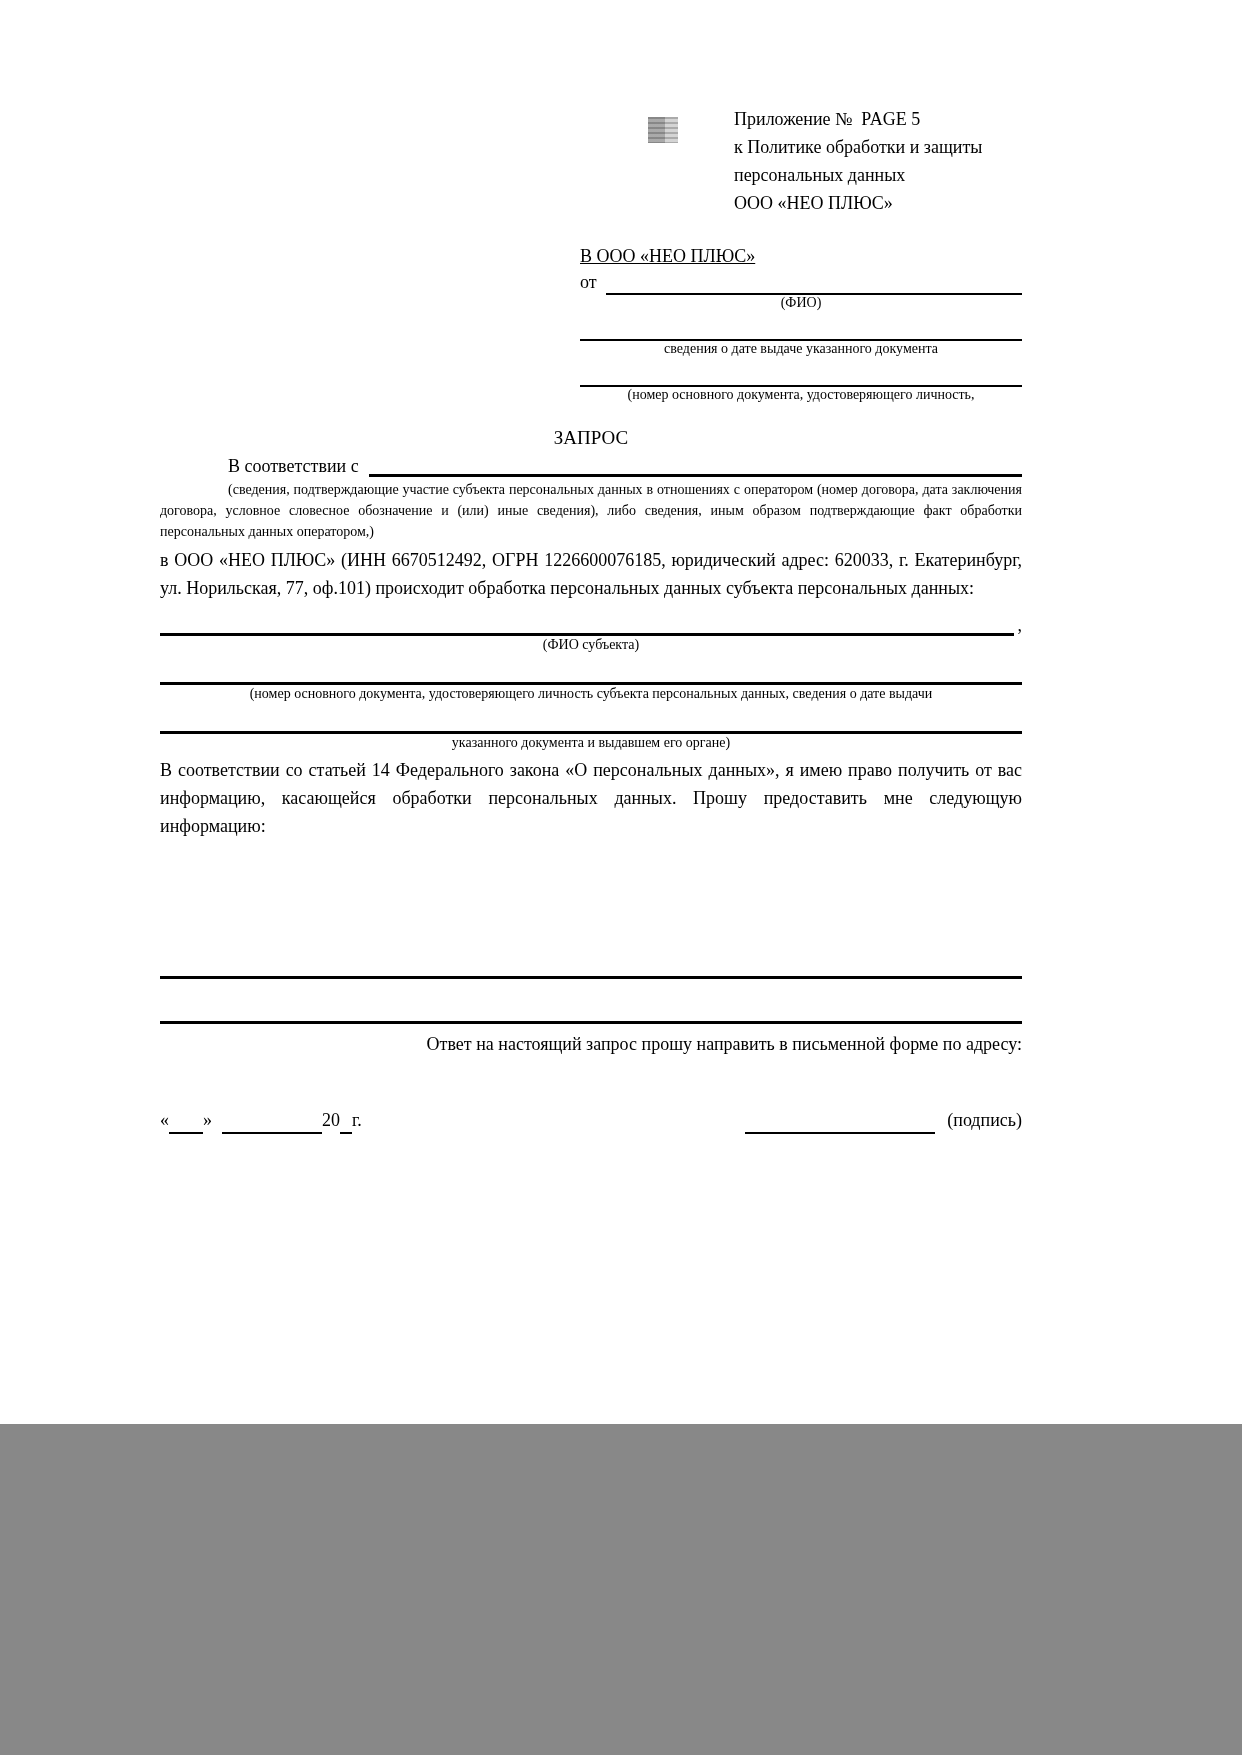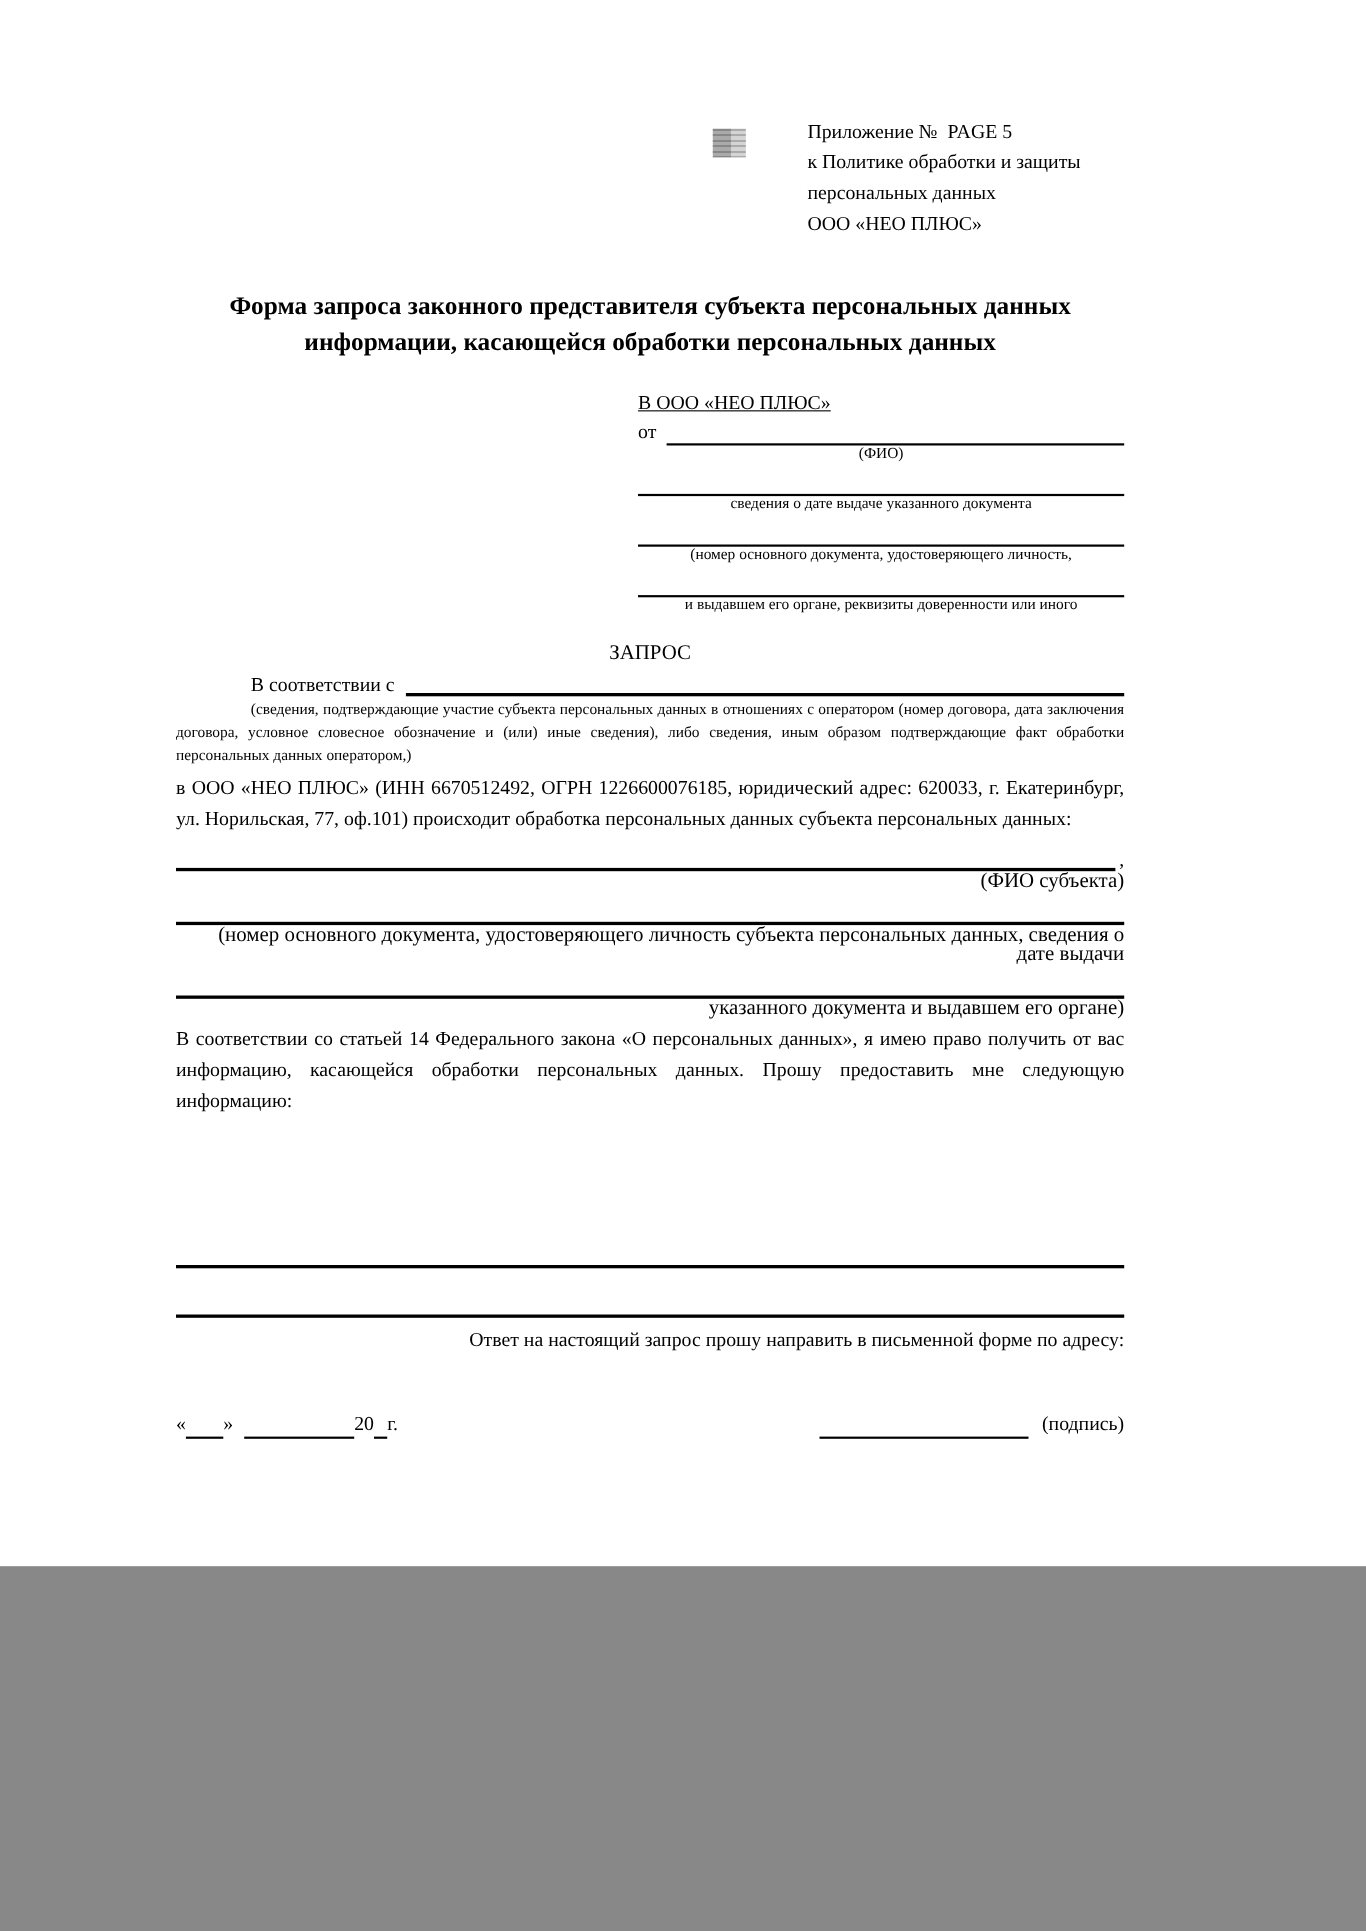--- a/index.html
+++ b/index.html
@@ -40,21 +40,21 @@
   .zapros{margin-top:22px;text-align:center;font-size:19px;line-height:26px;}
   .intro{display:flex;align-items:flex-end;margin-top:0;height:26px;font-size:18px;}
   .intro .lead{padding-left:68px;white-space:nowrap;}
   .intro .blank-flex{border-bottom:3px solid #000;height:24px;margin-left:10px;}
   .fineprint{margin-top:2px;font-size:14px;line-height:21px;text-align:justify;text-indent:68px;}
   .para{margin-top:4px;font-size:18px;line-height:28px;text-align:justify;}
   .comma-line{display:flex;align-items:flex-end;margin-top:10px;height:24px;font-size:18px;}
   .comma-line .blank-flex{border-bottom:3px solid #000;height:24px;margin-left:0;}
   .comma-line .comma{padding-left:4px;}
   .wideline{margin-top:2px;height:26px;border-bottom:3px solid #000;}
-  .cap-mid{font-size:19px;line-height:18px;text-align:right;}
+  .cap-mid{font-size:14px;line-height:18px;text-align:center;}
   .gap-line-1{margin-top:110px;height:26px;border-bottom:3px solid #000;}
   .gap-line-2{margin-top:2px;height:40px;border-bottom:3px solid #000;}
   .answer{margin-top:6px;font-size:18px;line-height:28px;text-align:right;}
   .tail-line{display:flex;align-items:flex-end;margin-top:2px;font-size:18px;line-height:28px;}
   .tail-line .blank-flex{border-bottom:2px solid #000;height:24px;margin-left:0;margin-right:2px;}
   .tail-line .tail{white-space:nowrap;}
   
   .footer-row{display:flex;justify-content:space-between;align-items:flex-end;margin-top:48px;font-size:18px;line-height:28px;}
   .date-grp{display:flex;align-items:flex-end;}
   .b-sm{display:inline-block;border-bottom:2px solid #000;height:22px;}
@@ -72,44 +72,36 @@
   <div class="header-row">
     <div class="thumb"></div>
     <div class="header-block">
       <div class="pre">Приложение №  PAGE 5</div>
       <div>к Политике обработки и защиты</div>
       <div>персональных данных</div>
       <div>ООО «НЕО ПЛЮС»</div>
     </div>
   </div>
 
-  <div class="doc-title">
-    <div>Форма запроса законного представителя субъекта персональных данных</div>
-    <div>информации, касающейся обработки персональных данных</div>
-  </div>
 
   <div class="addr">
     <div class="addr-to">В ООО «НЕО ПЛЮС»</div>
     <div class="addr-from">
       <span>от</span>
       <span class="blank blank-flex"></span>
     </div>
     <div class="cap">(ФИО)</div>
 
     <div class="grp">
       <div class="fill"></div>
       <div class="cap">сведения о дате выдаче указанного документа</div>
     </div>
     <div class="grp">
       <div class="fill"></div>
       <div class="cap">(номер основного документа, удостоверяющего личность,</div>
-    </div>
-    <div class="grp">
-      <div class="fill"></div>
-      <div class="cap">и выдавшем его органе, реквизиты доверенности или иного</div>
     </div>
   </div>
 
   <div class="zapros">ЗАПРОС</div>
 
   <div class="intro">
     <span class="lead">В соответствии с</span>
     <span class="blank-flex"></span>
   </div>
 

